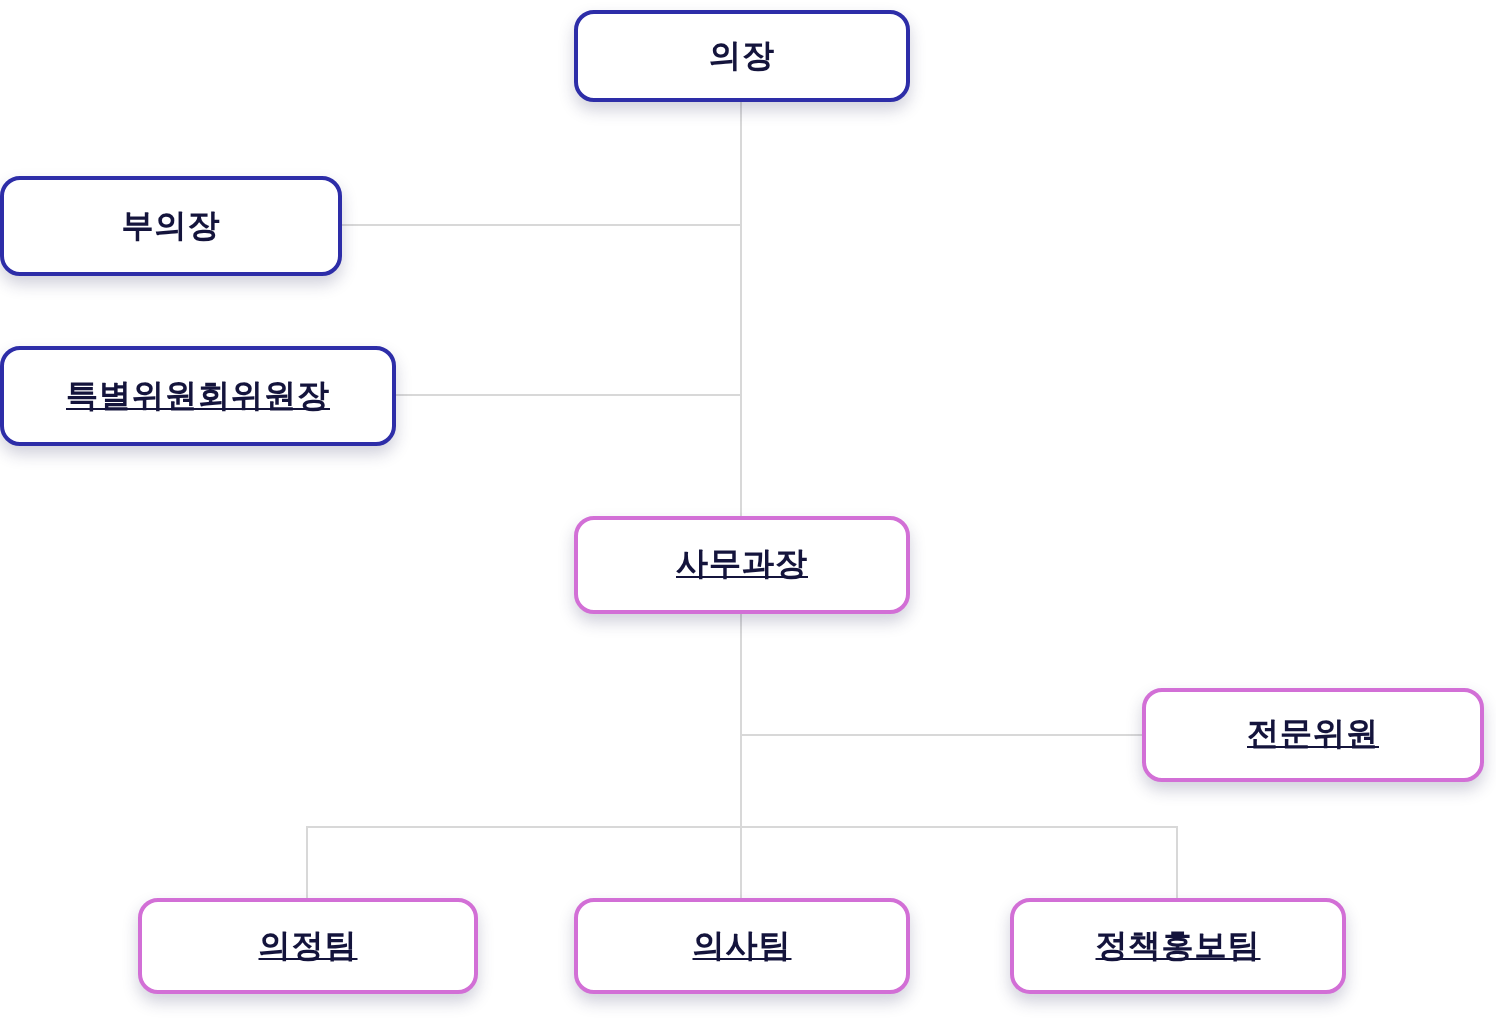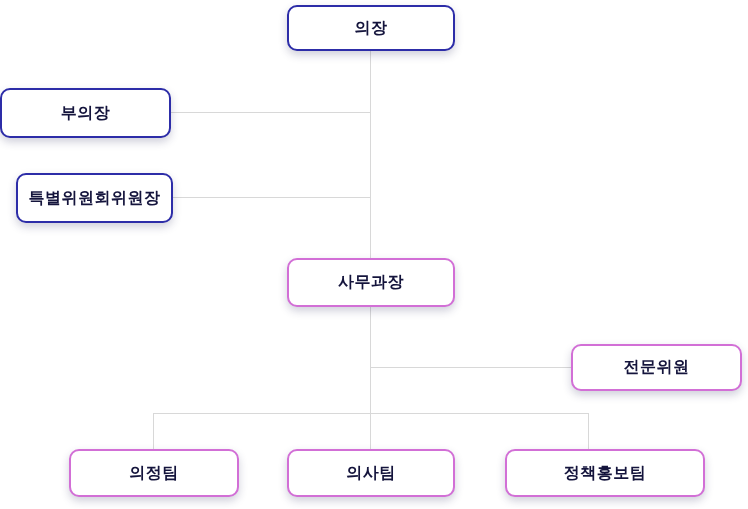--- a/index.html
+++ b/index.html
@@ -28,31 +28,31 @@
     border: 2px solid #a3a3a3;
     border-radius: 10px;
     box-sizing: border-box;
     box-shadow: 0 4px 8px rgba(40, 40, 90, 0.22);
     font-weight: 700;
     font-size: 16px;
     color: #14143c;
     letter-spacing: 0.5px;
   }
   .node.blue  { border-color: #2d2da8; }
-  .node.pink  { border-color: #d26fd6; }
+  .node.pink  { border-color: #d26fd6; text-decoration: underline; }
 
   
   .n-chairman  { left: 287px; top: 5px;   width: 168px; height: 46px; }
   .n-vice      { left: 0px;   top: 88px;  width: 171px; height: 50px; text-align: center; }
-  .n-special   { left: 16px;   top: 173px; width: 157px; height: 50px; }
+  .n-special   { left: 0px;   top: 173px; width: 198px; height: 50px; text-decoration: underline; }
   .n-office    { left: 287px; top: 258px; width: 168px; height: 49px; }
   .n-expert    { left: 571px; top: 344px; width: 171px; height: 47px; text-align: center; }
   .n-team1     { left: 69px;  top: 449px; width: 170px; height: 48px; }
   .n-team2     { left: 287px; top: 449px; width: 168px; height: 48px; }
-  .n-team3     { left: 505px; top: 449px; width: 200px; height: 48px; }
+  .n-team3     { left: 505px; top: 449px; width: 168px; height: 48px; }
 
   
   .l-trunk-top     { left: 370px; top: 51px;  width: 1px;   height: 207px; }
   .l-vice          { left: 171px; top: 112px; width: 199px; height: 1px; }
   .l-special       { left: 171px; top: 197px; width: 199px; height: 1px; }
   .l-trunk-bottom  { left: 370px; top: 307px; width: 1px;   height: 142px; }
   .l-expert        { left: 371px; top: 367px; width: 200px; height: 1px; }
   .l-teams         { left: 153px; top: 413px; width: 436px; height: 1px; }
   .l-team1-drop    { left: 153px; top: 413px; width: 1px;   height: 36px; }
   .l-team3-drop    { left: 588px; top: 413px; width: 1px;   height: 36px; }

